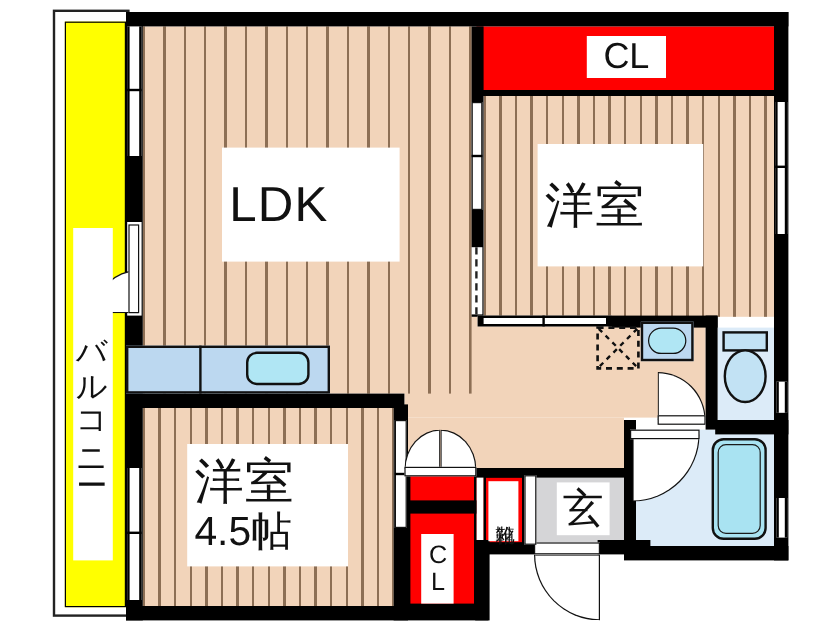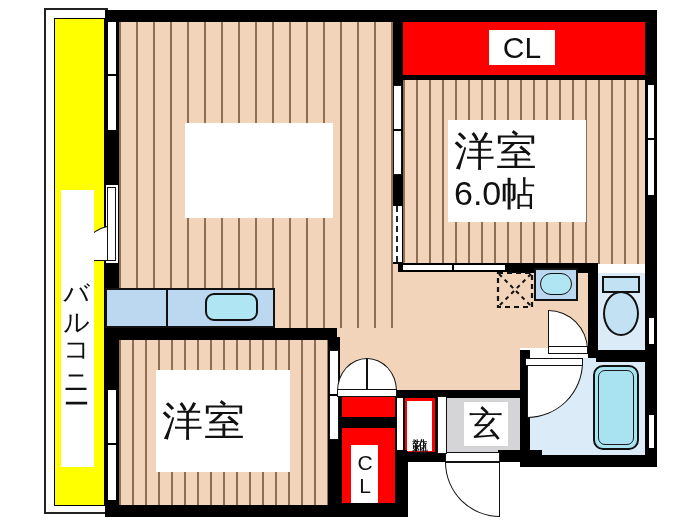--- a/index.html
+++ b/index.html
@@ -129,29 +129,30 @@
 
   <div class="abs" style="left:593px;top:365px;width:46px;height:85px;background:#a9e3f2;border:2.5px solid #111;box-sizing:border-box;border-radius:10px;">
     <div style="position:absolute;left:3px;top:3px;right:3px;bottom:3px;border:1px solid #1a1a1a;border-radius:7px;"></div>
   </div>
 
   <div class="abs lbl vtext" style="left:61px;top:190px;width:33px;height:277px;font-size:26px;letter-spacing:2px;">
       <span>バルコニー</span>
     </div>
 
   <div class="abs lbl-col" style="left:185px;top:123px;width:148px;height:95px;">
+    <span class="room-name">LDK</span>
   </div>
 
   <div class="abs lbl-col" style="left:448px;top:120px;width:138px;height:102px;">
     <span class="room-name">洋室</span>
-    <span class="room-area">6.0帖</span>
   </div>
 
   <div class="abs lbl-col" style="left:156px;top:370px;width:134px;height:102px;">
     <span class="room-name">洋室</span>
+    <span class="room-area">4.5帖</span>
   </div>
 
   <div class="abs lbl" style="left:489px;top:30px;width:66px;height:35px;font-size:30px;">
       <span>CL</span>
     </div>
 
   <div class="abs lbl vtext" style="left:351px;top:445px;width:27px;height:58px;font-size:21px;">
       <span>CL</span>
     </div>
 

